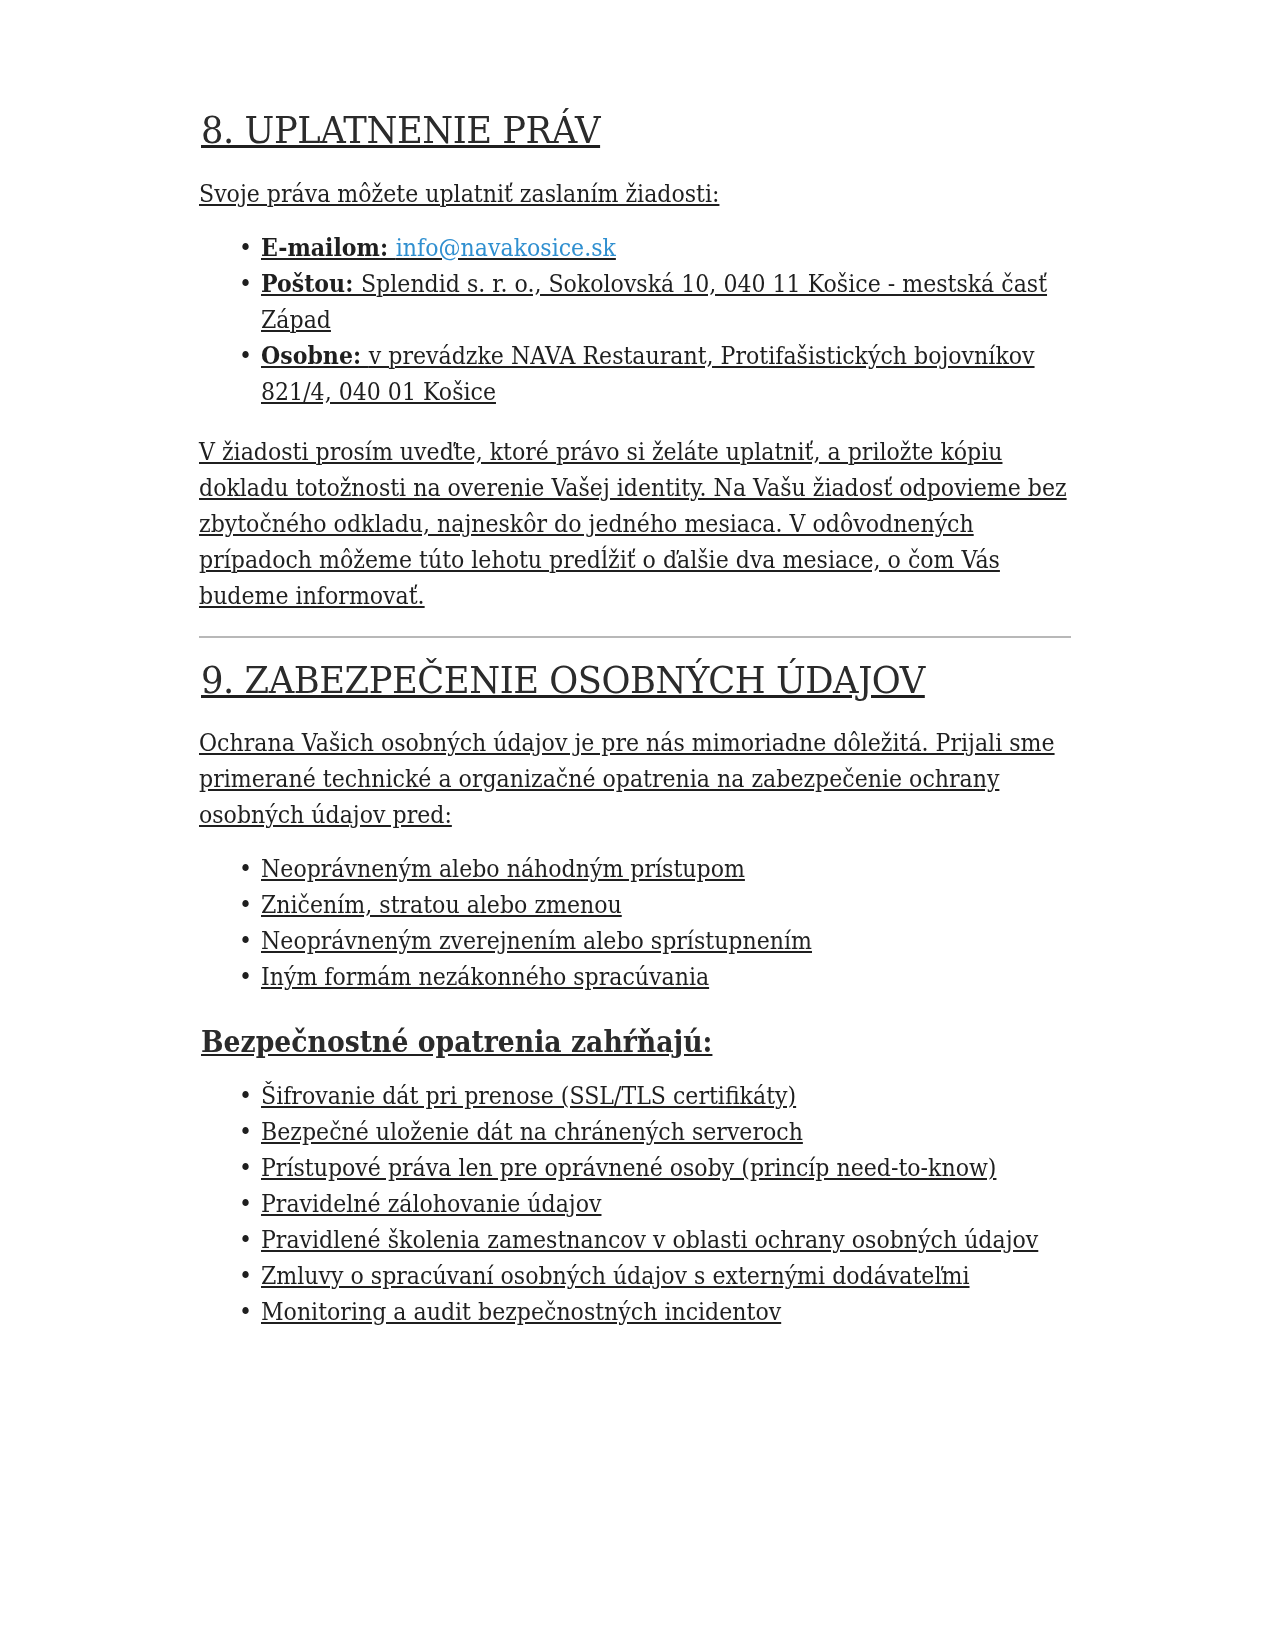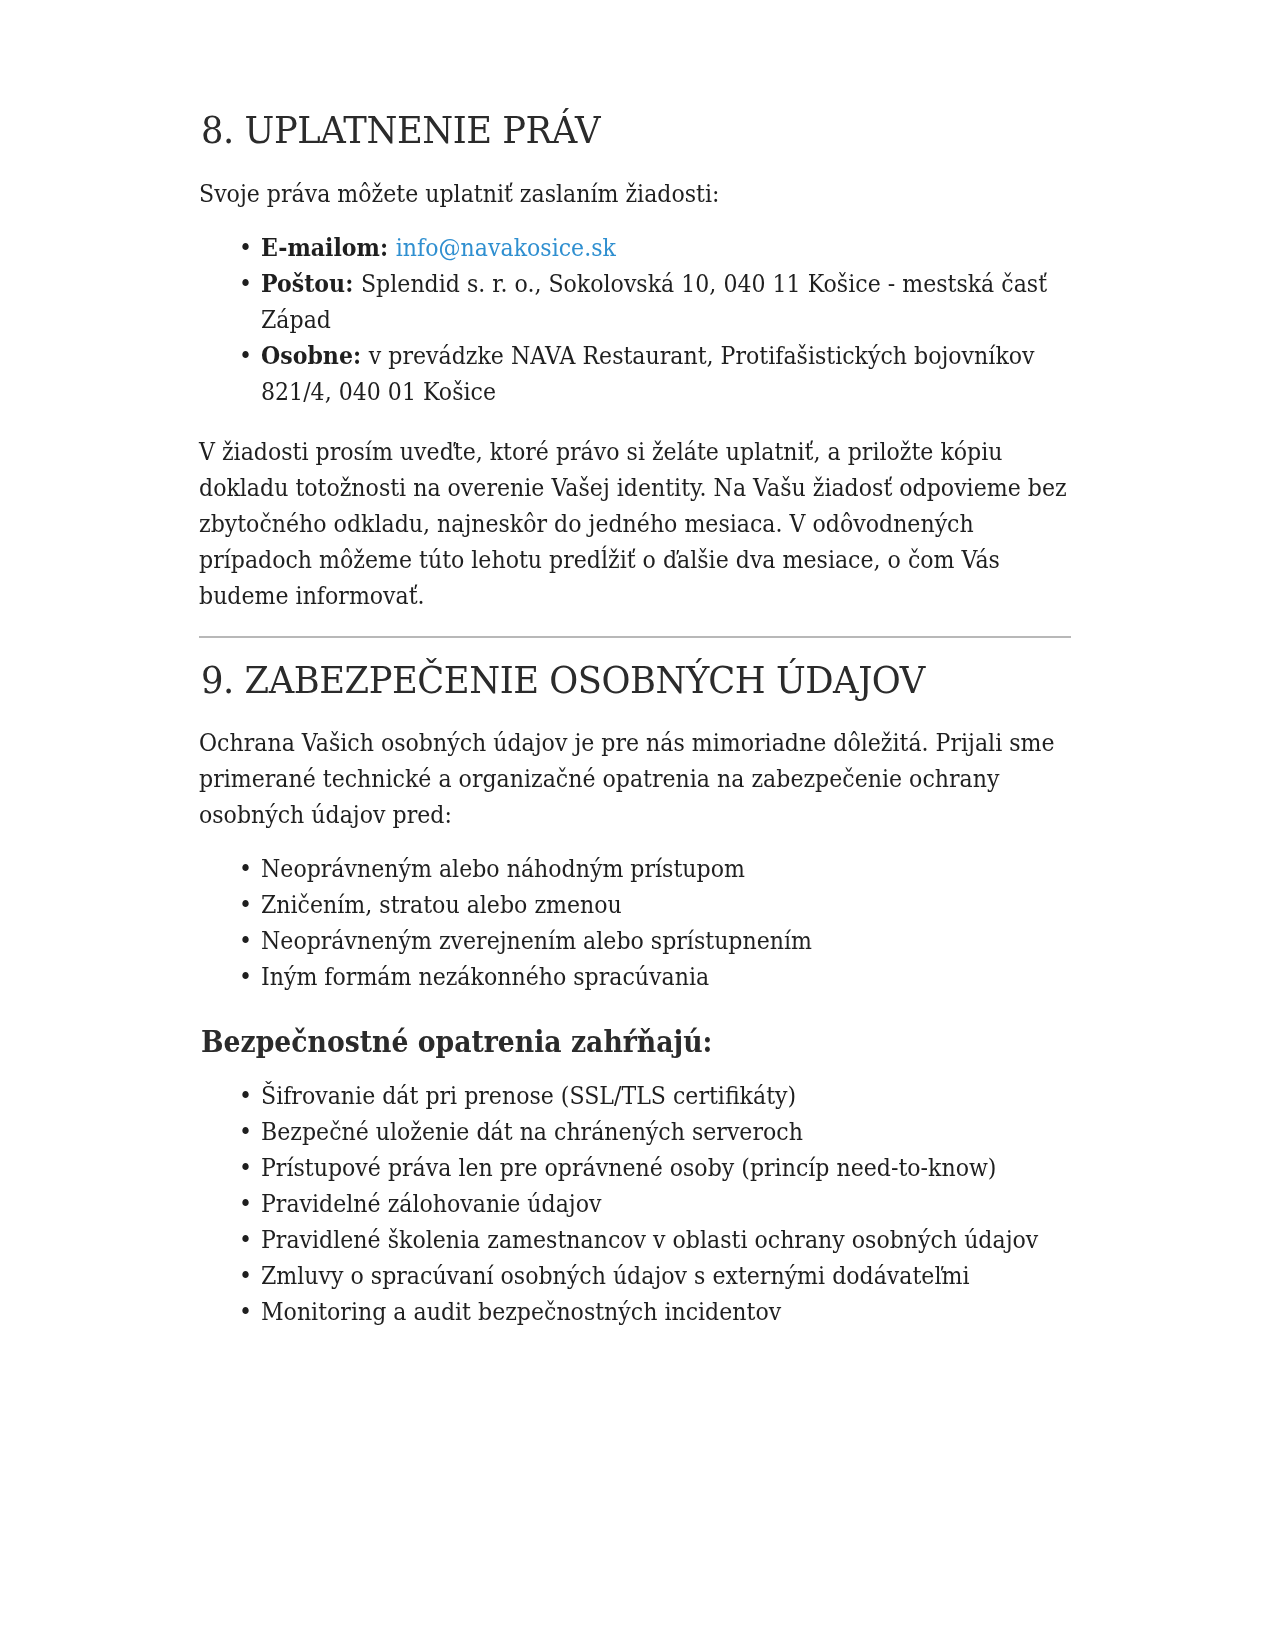--- a/index.html
+++ b/index.html
@@ -13,20 +13,21 @@
     position: relative;
     overflow: hidden;
     font-family: "DejaVu Serif", "Liberation Serif", serif;
     color: #1f1f1f;
   }
   .page {
     position: absolute;
     left: 199px;
     top: 108px;
     width: 872px;
+    text-decoration: underline;
   }
   h1.section-title {
     font-family: "DejaVu Serif", "Liberation Serif", serif;
     font-weight: normal;
     font-size: 38px;
     letter-spacing: -0.5px;
     color: #2b2b2b;
     margin: 0 0 22px 2px;
     line-height: 1.2;
     transform: scaleX(0.93);

